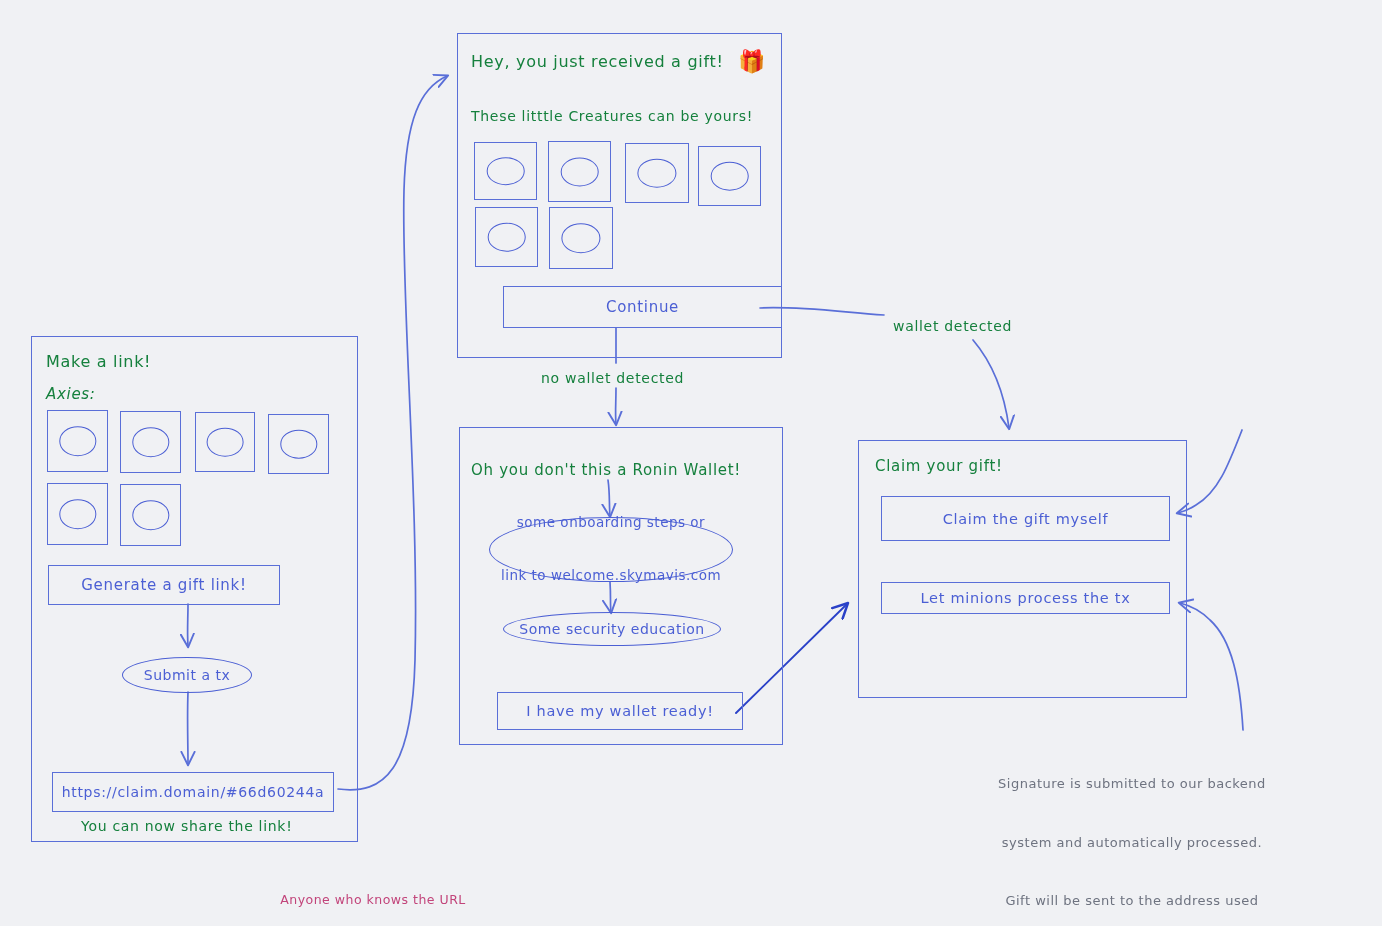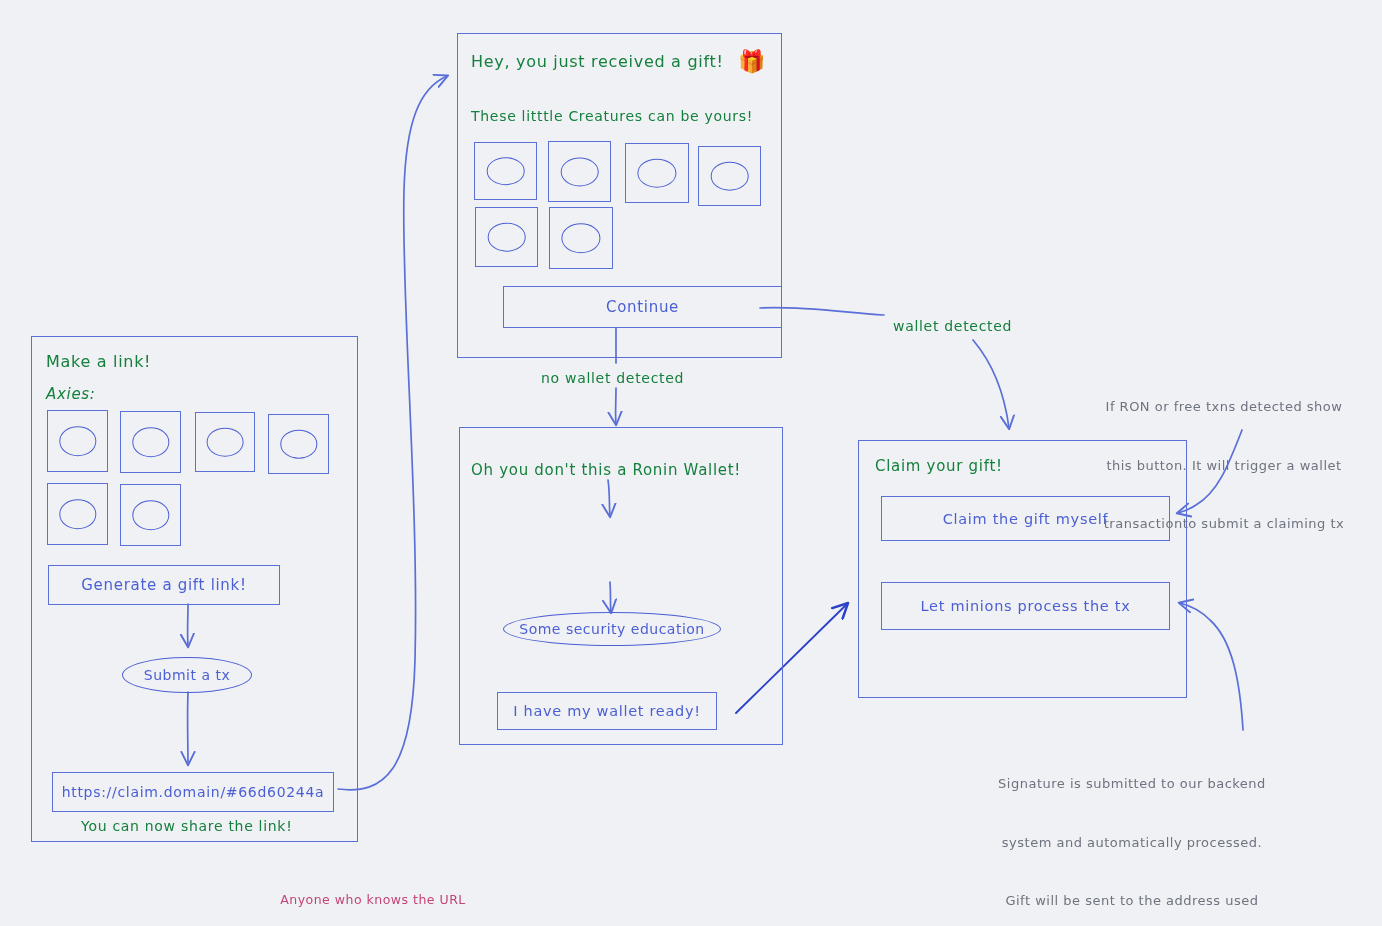--- a/index.html
+++ b/index.html
@@ -205,38 +205,39 @@
   <div class="wbox hand" style="left:481px; top:286px; width:279px; height:42px; font-size:15px;margin-left:22px;">Continue</div>
 
   <div class="lbl hand" style="left:541px; top:370px; font-size:14px;">no wallet detected</div>
 
   <div class="lbl hand" style="left:893px; top:318px; font-size:14px;">wallet detected</div>
 
   <div class="panel" style="left:459px; top:427px; width:324px; height:318px;"></div>
 
   <div class="lbl hand" style="left:471px; top:461px; font-size:15px;">Oh you don't this a Ronin Wallet!</div>
 
+  <div class="ellipse hand" style="left:489px; top:517px; width:244px; height:65px; font-size:13.5px;">
+    <div>
+      <div>some onboarding steps or</div>
+      <div>link to welcome.skymavis.com</div>
+    </div>
+  </div>
 
   <div class="ellipse hand" style="left:503px; top:612px; width:218px; height:34px; font-size:14px;">Some security education</div>
 
-  <div class="wbox hand" style="left:497px; top:692px; width:220px; height:38px; font-size:14.5px;">I have my wallet ready!</div>
+  <div class="wbox hand" style="left:497px; top:692px; width:246px; height:38px; font-size:14.5px;">I have my wallet ready!</div>
 
   <div class="panel" style="left:858px; top:440px; width:329px; height:258px;"></div>
 
   <div class="lbl hand" style="left:875px; top:457px; font-size:15px;">Claim your gift!</div>
 
   <div class="wbox hand" style="left:881px; top:496px; width:289px; height:45px; font-size:14.5px;">Claim the gift myself</div>
 
-  <div class="wbox hand" style="left:881px; top:582px; width:289px; height:48px; font-size:14.5px;text-align:center;">Let minions process the tx</div>
-
-  <div class="note-gray hand" style="left:1078px; top:358px; width:292px; font-size:13px;">
-    <div>If RON or free txns detected show</div>
-    <div>this button. It will trigger a wallet</div>
-    <div>transactionto submit a claiming tx</div>
-  </div>
+  <div class="wbox hand" style="left:881px; top:582px; width:289px; height:32px; font-size:14.5px;text-align:center;">Let minions process the tx</div>
+
 
   <div class="note-gray hand" style="left:972px; top:735px; width:320px; font-size:13px;">
     <div>Signature is submitted to our backend</div>
     <div>system and automatically processed.</div>
     <div>Gift will be sent to the address used</div>
     
   </div>
 
 </div>
 

